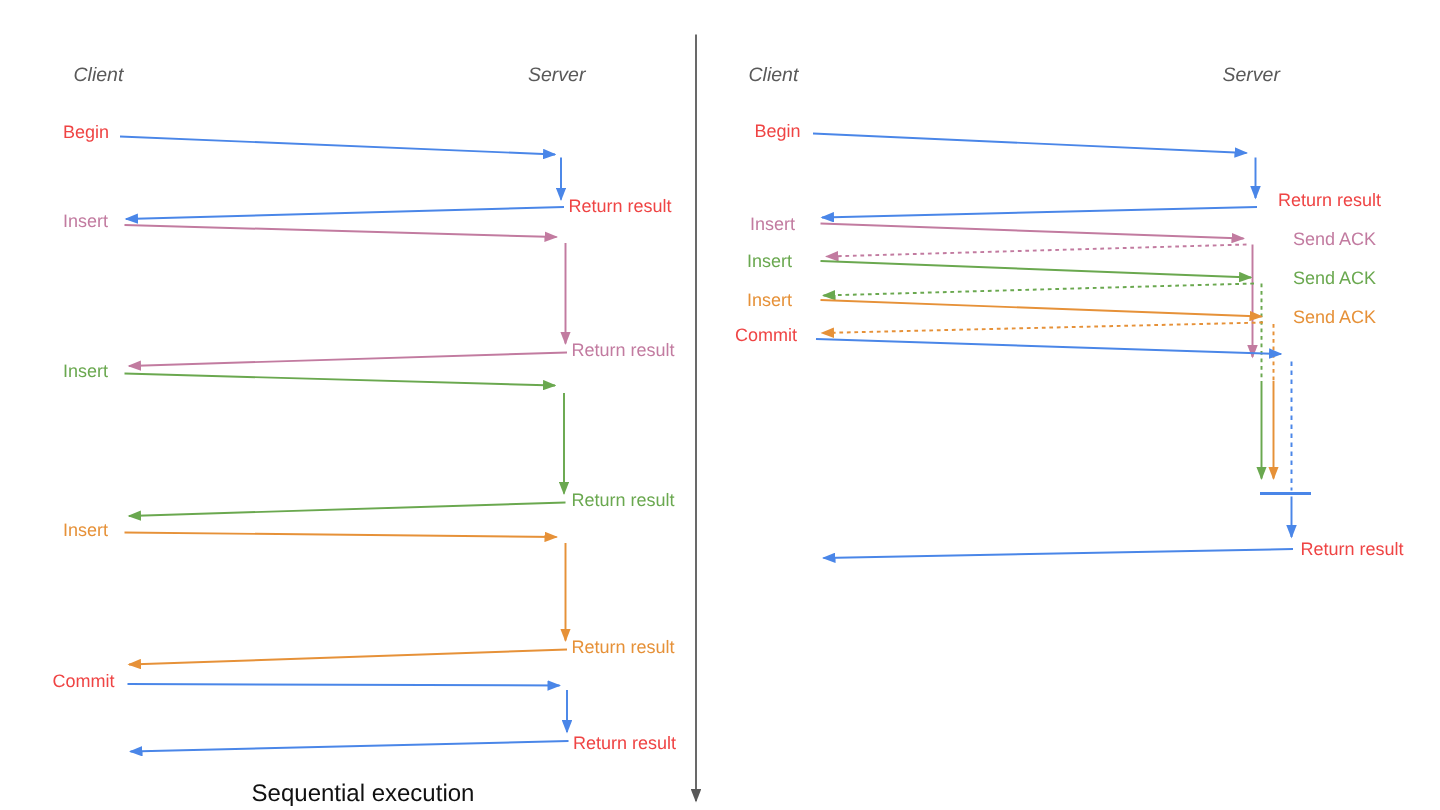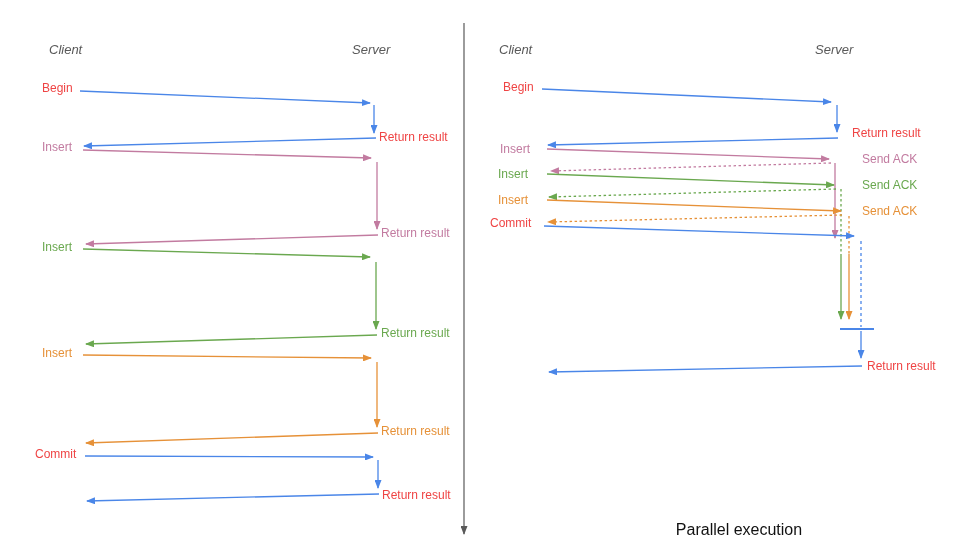--- a/index.html
+++ b/index.html
@@ -110,33 +110,33 @@
   <div class="lbl c-green" style="left:42px;top:225px;">Insert</div>
   <div class="lbl c-orange" style="left:42px;top:331px;">Insert</div>
   <div class="lbl c-blue" style="left:35px;top:432px;">Commit</div>
 
   <div class="lbl c-blue" style="left:379px;top:115px;">Return result</div>
   <div class="lbl c-pink" style="left:381px;top:211px;">Return result</div>
   <div class="lbl c-green" style="left:381px;top:311px;">Return result</div>
   <div class="lbl c-orange" style="left:381px;top:409px;">Return result</div>
   <div class="lbl c-blue" style="left:382px;top:473px;">Return result</div>
 
+  <div class="title" style="left:142px;top:505px;">Sequential execution</div>
 
   <div class="actor" style="left:499px;top:27px;">Client</div>
   <div class="actor" style="left:815px;top:27px;">Server</div>
 
   <div class="lbl c-blue" style="left:503px;top:65px;">Begin</div>
   <div class="lbl c-pink" style="left:500px;top:127px;">Insert</div>
   <div class="lbl c-green" style="left:498px;top:152px;">Insert</div>
   <div class="lbl c-orange" style="left:498px;top:178px;">Insert</div>
   <div class="lbl c-blue" style="left:490px;top:201px;">Commit</div>
 
   <div class="lbl c-blue" style="left:852px;top:111px;">Return result</div>
   <div class="lbl c-pink" style="left:862px;top:137px;">Send ACK</div>
   <div class="lbl c-green" style="left:862px;top:163px;">Send ACK</div>
   <div class="lbl c-orange" style="left:862px;top:189px;">Send ACK</div>
   <div class="lbl c-blue" style="left:867px;top:344px;">Return result</div>
 
-  <div class="title" style="left:639px;top:505px;">Parallel execution</div>
 
   <div class="time" style="left:447px;top:524px;">Time</div>
 
 </div>
 
 </body></html>

